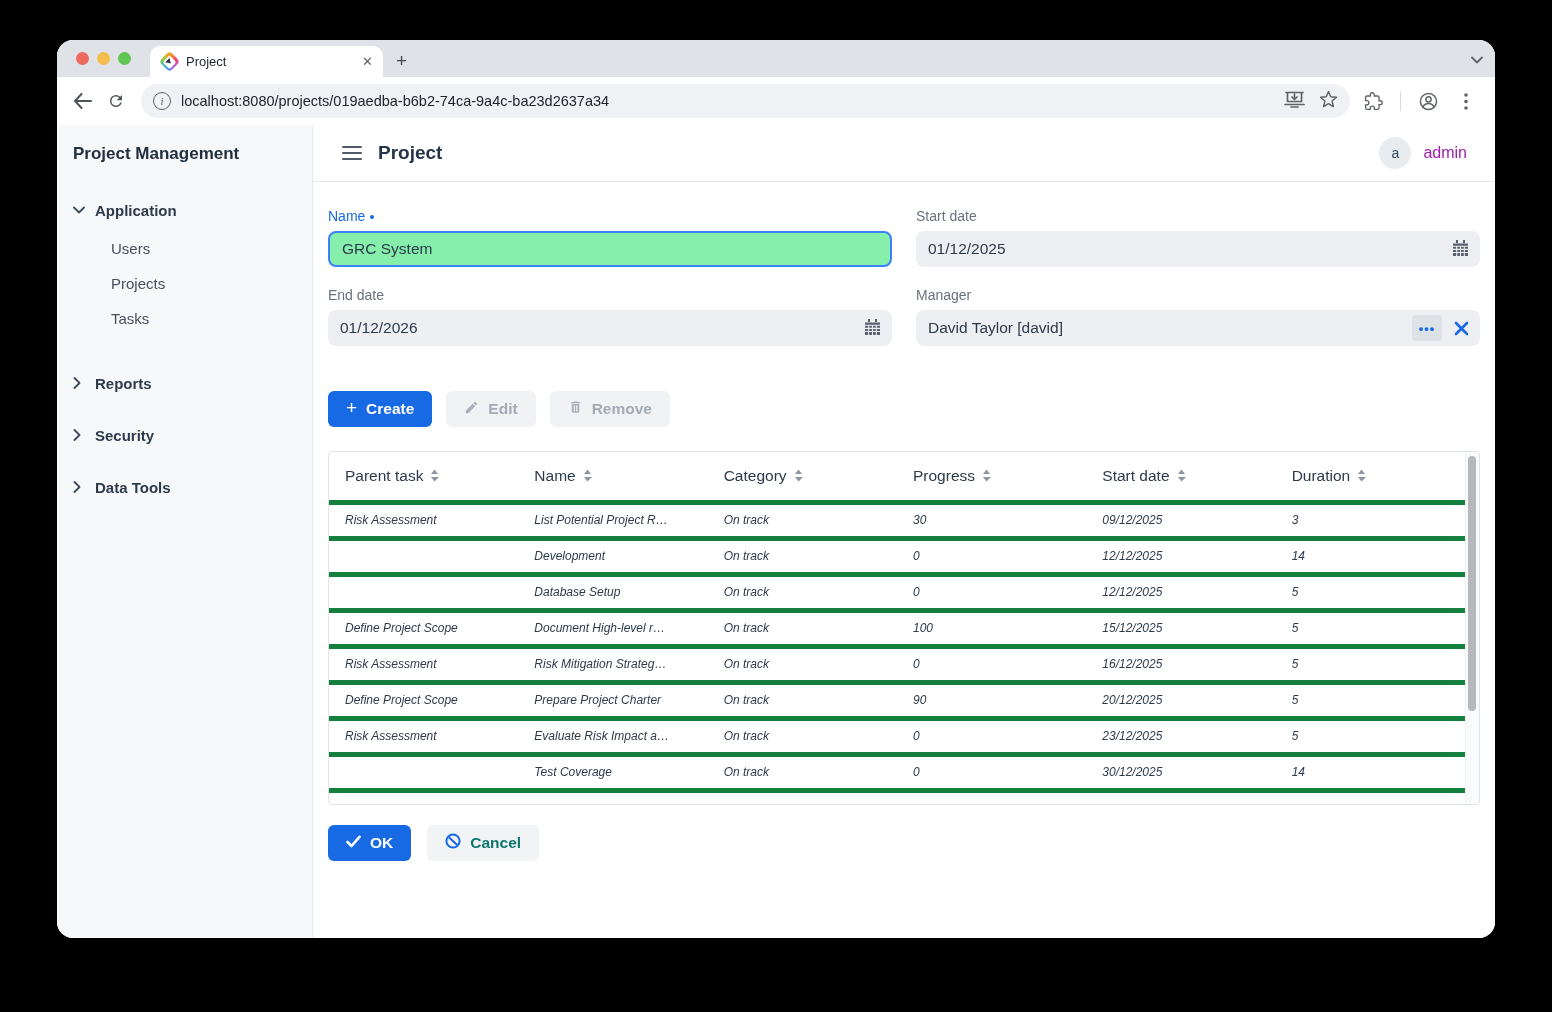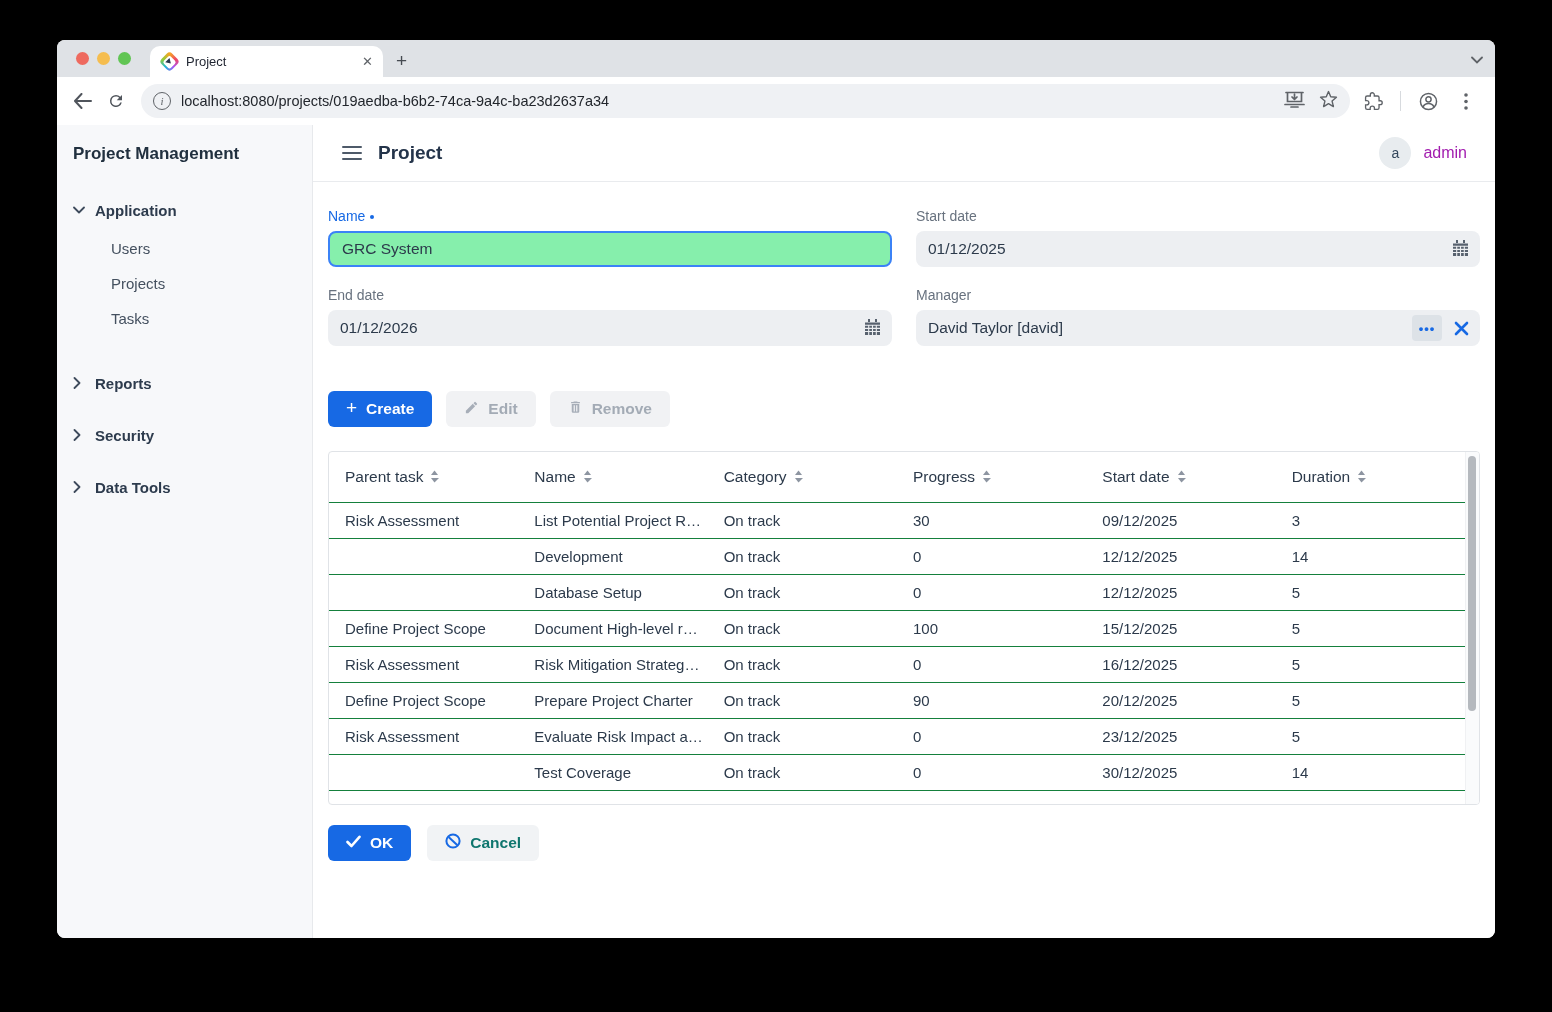--- a/index.html
+++ b/index.html
@@ -1,18 +1,18 @@
 <!DOCTYPE html>
 <html><head>
 <meta charset="utf-8">
 <style>
   * { margin:0; padding:0; box-sizing:border-box; }
   html,body { width:1552px; height:1012px; background:#000; font-family:"Liberation Sans", sans-serif; overflow:hidden; }
 
-  .window { position:absolute; left:57px; top:40px; width:1438px; height:898px; border-radius:8px; overflow:hidden;
+  .window { position:absolute; left:57px; top:40px; width:1438px; height:898px; border-radius:16px; overflow:hidden;
             background:#fff; display:flex; flex-direction:column; }
 
   
   .tabstrip { height:37px; background:#dfe2e6; display:flex; align-items:flex-end; position:relative; flex:none; }
   .traffic { display:flex; gap:8px; align-items:center; position:absolute; left:19px; top:12px; }
   .light { width:13px; height:13px; border-radius:50%; }
   .light.red{ background:#ee6a5f; } .light.yellow{ background:#f5bd4f; } .light.green{ background:#61c554; }
   .tab { margin-left:93px; width:233px; height:31px; background:#fff; border-radius:10px 10px 0 0;
          display:flex; align-items:center; padding:0 10px 0 12px; }
   .favicon { width:15px; height:15px; border-radius:4px; transform:rotate(45deg);
@@ -79,22 +79,22 @@
   .btn.primary { background:#1769e4; color:#fff; }
   .btn.disabled { background:#f1f2f4; color:#a3abb5; font-weight:700; }
   .btn.secondary { background:#f1f3f5; color:#0f766e; }
   .plus-glyph { font-size:19px; font-weight:400; margin-top:-2px; }
 
   .table-wrap { margin-top:24px; height:354px; border:1px solid #e0e3e7; border-radius:4px;
                 position:relative; overflow:hidden; }
   table { width:calc(100% - 14px); border-collapse:collapse; table-layout:fixed; }
   th { height:50px; text-align:left; font-size:15.5px; font-weight:500; color:#2c3a4b; padding-left:16px; white-space:nowrap; }
   th .th-inner { display:inline-flex; align-items:center; gap:7px; }
-  td { height:36px; font-size:15px; color:#2c3a4b; padding-left:16px; border-top:1px solid #15803d;
-       white-space:nowrap; overflow:hidden; text-overflow:ellipsis; }
+  td { height:36px; font-size:12px; color:#2c3a4b; padding-left:16px; border-top:5px solid #15803d;
+       white-space:nowrap; overflow:hidden; text-overflow:ellipsis;font-style:italic; }
   .vscroll-track { position:absolute; top:0; right:0; width:14px; height:100%; background:#fafbfc; border-left:1px solid #f0f1f3; }
   .vscroll-thumb { position:absolute; top:4px; right:3px; width:8px; height:255px; border-radius:4px; background:#b5b9be; }
 
   .footer-row { display:flex; gap:16px; margin-top:20px;align-items:center; }
 </style>
 </head>
 <body>
 
 <div class="window">
 

